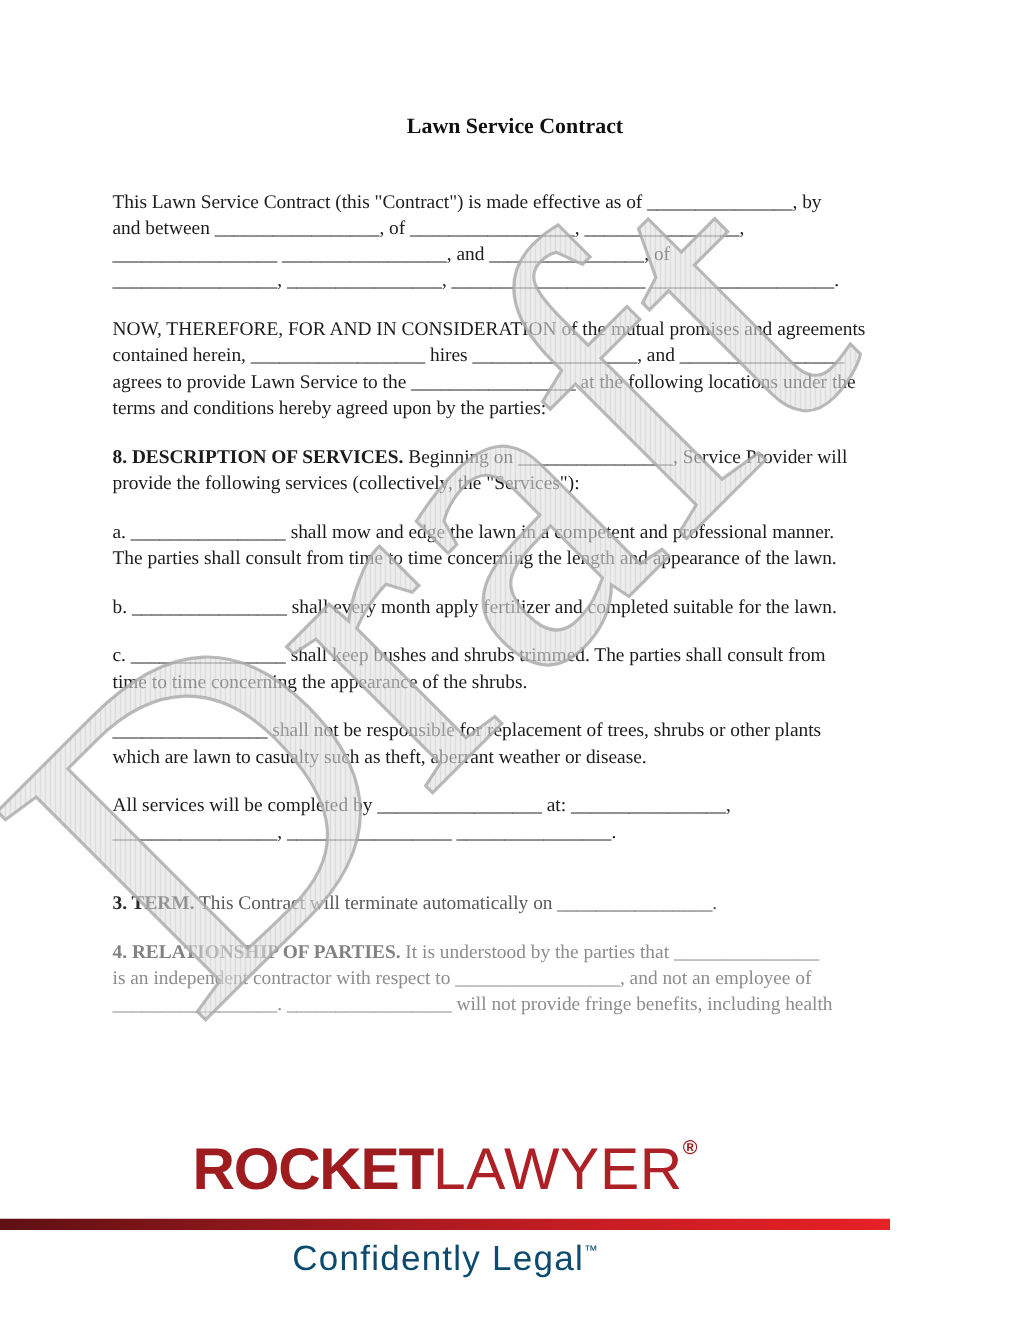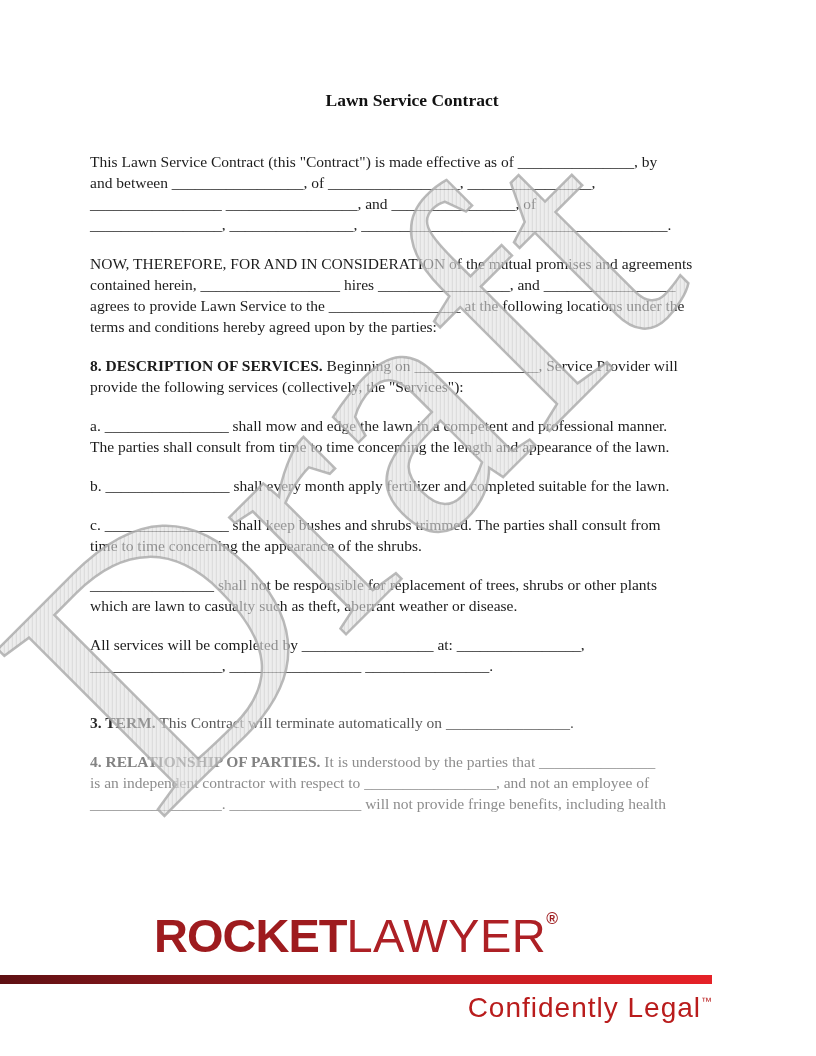--- a/index.html
+++ b/index.html
@@ -38,22 +38,22 @@
   .footer-bar {
     position:absolute; left:0; top:975px; width:763px; height:9px; z-index:5;
     background:linear-gradient(90deg, #5e1013 0%, #8c171b 25%, #c41d22 60%, #e32026 90%, #e8262b 100%);
   }
   .footer-badge {
     position:absolute; left:759px; top:961px; width:36px; height:36px; border-radius:50%;
     background:#d6191f; z-index:6; display:flex; align-items:center; justify-content:center;
     font-family:"Liberation Sans","DejaVu Sans",sans-serif; font-weight:bold; font-size:22px; color:#ffffff;
   }
   .footer-tagline {
-    position:absolute; left:0; top:991px; width:100%; text-align:right; z-index:5;
-    font-family:"Liberation Sans","DejaVu Sans",sans-serif; font-size:28px; letter-spacing:1px; color:#b91c1c;
+    position:absolute; left:0; top:991px; width:100%; text-align:center; z-index:5;
+    font-family:"Liberation Sans","DejaVu Sans",sans-serif; font-size:28px; letter-spacing:1px; color:#0c4a6e;
   }
   .footer-tagline sup { font-size:11px; vertical-align:12px; letter-spacing:0; }
 </style>
 </head>
 <body>
 
 <div class="page">
 
   <div class="doc">
     <h1 class="doc-title">Lawn Service Contract</h1>

